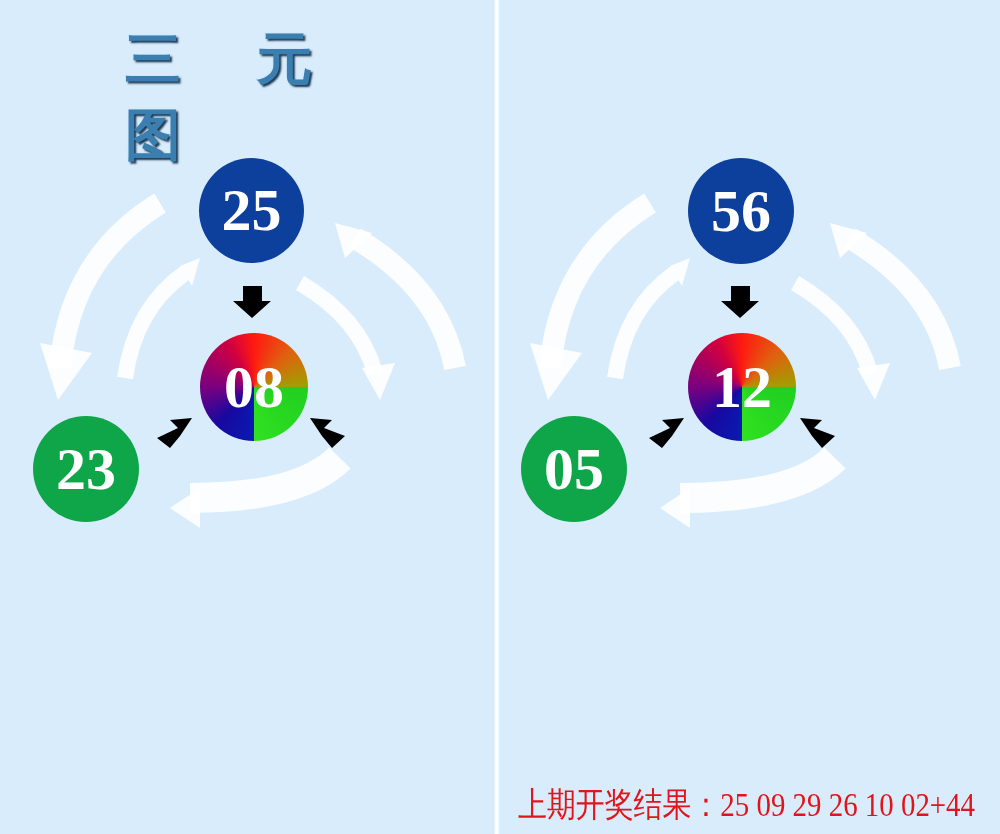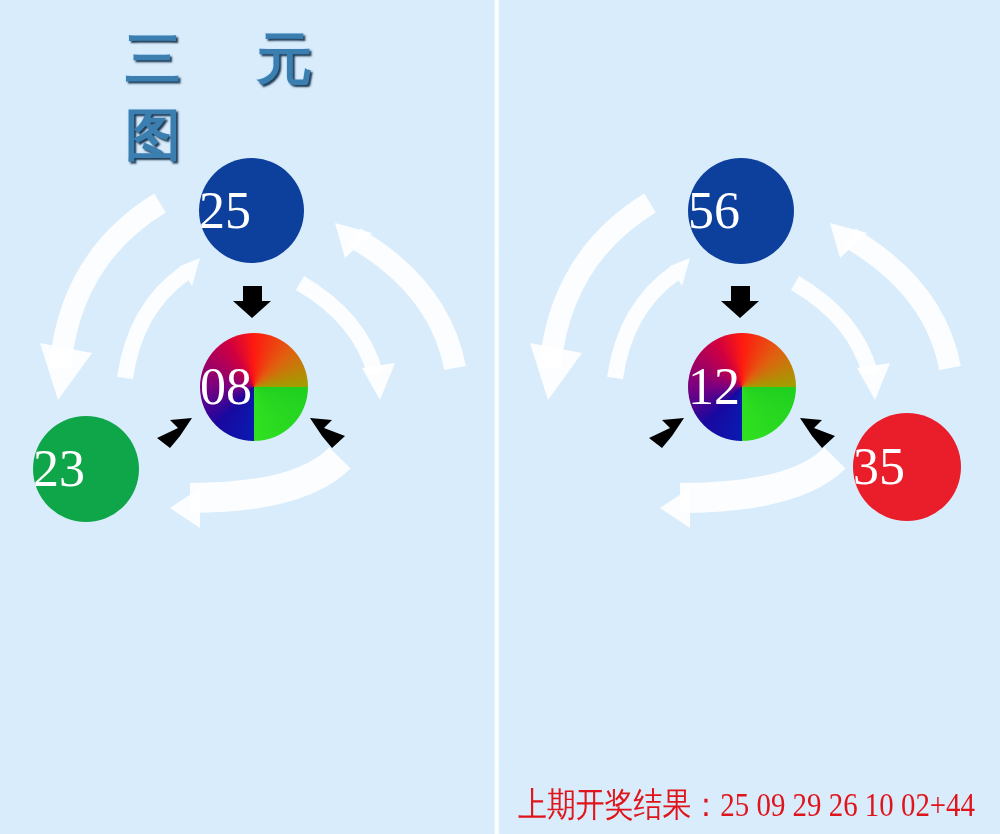--- a/index.html
+++ b/index.html
@@ -7,22 +7,22 @@
   .panel { position:absolute; top:8px; height:834px; }
   .panel.left { left:0; width:493px; }
   .panel.right { left:500px; width:500px; }
   .divider { position:absolute; left:493px; top:0; width:7px; height:834px;
     background:linear-gradient(90deg,#cfe3f5 0,#e6f3fd 20%,#ffffff 40%,#ffffff 60%,#e6fbff 80%,#d9ecfb 100%); }
   .title { position:absolute; left:125px; top:14px; width:270px; font-size:56px; font-weight:bold;
     letter-spacing:28px; color:#3b7fb0; text-shadow:2px 2px 2px #1d3a55, -1px -1px 0 #cfe8ff;
     font-family:"DejaVu Serif", serif; }
   .issue { position:absolute; left:163px; top:90px; font-size:40px; font-weight:bold; color:#e3b055;
     text-shadow:2px 2px 2px #6b4a10, -1px -1px 0 #fff4cc; font-family:"DejaVu Serif", serif; }
-  .ball { position:absolute; border-radius:50%; color:#fff; 
-    font-family:"Liberation Serif", serif; font-size:52px; }
+  .ball { position:absolute; border-radius:50%; color:#fff; text-align:center;
+    font-family:"Liberation Serif", serif; font-size:60px;font-weight:bold; }
   .ball span { display:block; width:100%; }
   .blue { background:#0d3f9c; }
   .green { background:#0ea649; }
   .red { background:#ea1d2a; }
   .center { background:
     conic-gradient(from 0deg, #ff1a10 0deg, #e06010 45deg, #a0a000 90deg, #20d020 90deg, #30e020 180deg, #0a1ab0 180deg, #1808a0 225deg, #7a0080 270deg, #d00040 330deg, #ff1a10 360deg); }
   .arrows svg { position:absolute; left:0; top:0; }
   .result { position:absolute; left:518px; top:782px; font-size:34px; color:#e0151b;
     font-family:"Liberation Serif", serif; transform:scaleX(0.85); transform-origin:left top; white-space:nowrap; }
 </style>
@@ -96,22 +96,22 @@
         <polygon points="231,278 250,278 250,293 259,293 240,310 221,293 231,293"></polygon>
         <polygon points="149,430 162,440 172,428 184,410 162,412 170,420"></polygon>
         <polygon points="335,428 322,440 312,428 300,410 322,412 314,420"></polygon>
       </g>
     </svg>
   </div>
 
   <div class="ball blue" style="left:188px;top:150px;width:106px;height:106px;line-height:106px;">
       <span>56</span>
     </div>
-  <div class="ball red" style="left:353px;top:405px;width:108px;height:108px;line-height:108px;">
-      <span>35</span>
+  <div class="ball green" style="left:21px;top:408px;width:106px;height:106px;line-height:106px;">
+      <span>05</span>
     </div>
   <div class="ball center" style="left:188px;top:325px;width:108px;height:108px;line-height:108px;">
       <span>12</span>
     </div>
 </div>
 
 <div class="result">
   <span>上期开奖结果：</span><span>25 09 29 26 10 02+44</span>
 </div>
 

